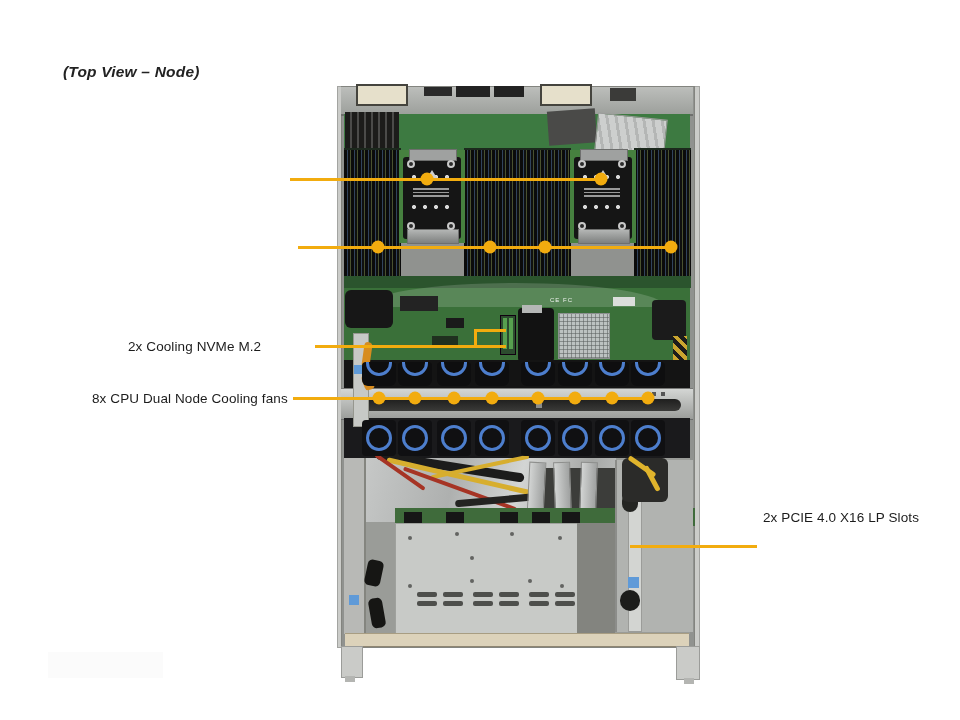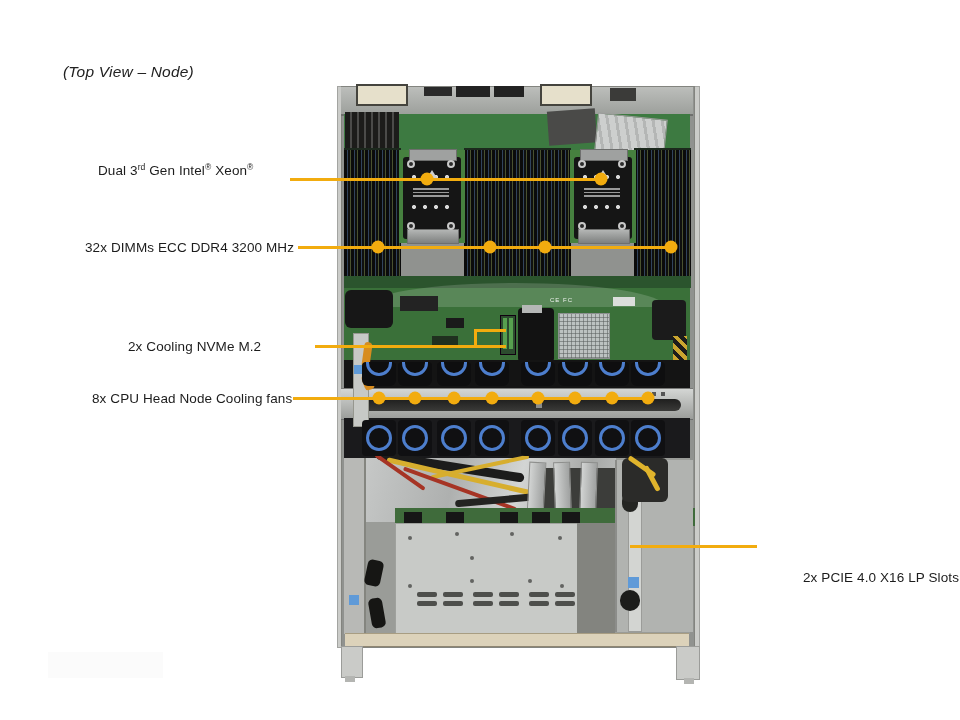--- a/index.html
+++ b/index.html
@@ -20,21 +20,21 @@
     repeating-linear-gradient(0deg,rgba(90,95,94,.55) 0 1px,transparent 1px 4px),
     repeating-linear-gradient(90deg,rgba(90,95,94,.55) 0 1px,transparent 1px 4px),#bcc2c1;
     border:1px solid #8b908f;}
   .foil{background:linear-gradient(105deg,#c6c8c7 0%,#aeb0af 35%,#d3d5d4 60%,#a6a8a6 85%,#bfc1c0 100%);}
 </style>
 </head>
 <body>
 
 <div class="canvas">
 
-  <div class="title" style="left:63px;top:63px;">(Top View – Node)</div>
+  <div class="title" style="left:63px;top:63px;font-weight:bold;">(Top View – Node)</div>
 
   <div class="abs" style="left:48px;top:652px;width:115px;height:26px;background:#fbfbfb;"></div>
 
   <div id="server-art" class="abs" style="left:0;top:0;width:960px;height:720px;">
 
     <div class="abs" style="left:337px;top:86px;width:7px;height:560px;background:#cbccc9;border:1px solid #a3a4a1;"></div>
     <div class="abs" style="left:691px;top:86px;width:7px;height:560px;background:#cbccc9;border:1px solid #a3a4a1;"></div>
 
     <div class="abs" style="left:341px;top:86px;width:352px;height:560px;background:#90928f;border:1px solid #83847f;"></div>
 
@@ -231,37 +231,35 @@
       <div style="position:absolute;left:408px;top:584px;width:4px;height:4px;border-radius:50%;background:#636461;"></div>
       <div style="position:absolute;left:470px;top:579px;width:4px;height:4px;border-radius:50%;background:#636461;"></div>
       <div style="position:absolute;left:528px;top:579px;width:4px;height:4px;border-radius:50%;background:#636461;"></div>
       <div style="position:absolute;left:560px;top:584px;width:4px;height:4px;border-radius:50%;background:#636461;"></div>
       <div style="position:absolute;left:470px;top:556px;width:4px;height:4px;border-radius:50%;background:#636461;"></div>
     </div>
 
   <div id="callouts" class="abs" style="left:0;top:0;width:960px;height:720px;">
 
     <div class="co-label" style="left:98px;top:162px;">
-      <div><span>Dual 3</span><sup>rd</sup><span> Gen Intel</span><sup>®</sup><span> Xeon</span><sup>®</sup></div>
     </div>
     <div class="co-line" style="left:290px;top:178px;width:311px;"></div>
 
-    <div class="co-label" style="left:85px;top:239px;">32x DIMMs  ECC DDR4 3200 MHz</div>
     <div class="co-line" style="left:298px;top:246px;width:373px;"></div>
 
     <div class="co-label" style="left:128px;top:338px;">2x Cooling NVMe  M.2</div>
     <div class="co-line" style="left:315px;top:345px;width:191px;"></div>
     <div class="co-vline" style="left:474px;top:329px;height:17px;"></div>
     <div class="co-line" style="left:474px;top:329px;width:32px;"></div>
 
-    <div class="co-label" style="left:92px;top:390px;">8x CPU Head Node Cooling fans</div>
+    <div class="co-label" style="left:92px;top:390px;">8x CPU Dual Node Cooling fans</div>
     <div class="co-line" style="left:293px;top:397px;width:355px;"></div>
 
     <div class="co-line" style="left:630px;top:545px;width:127px;"></div>
-    <div class="co-label" style="left:763px;top:569px;margin-left:40px;">2x PCIE 4.0 X16 LP Slots</div>
+    <div class="co-label" style="left:763px;top:509px;">2x PCIE 4.0 X16 LP Slots</div>
   <div style="position:absolute;left:427px;top:179px;width:13px;height:13px;border-radius:50%;background:var(--accent);transform:translate(-50%,-50%);"></div>
       <div style="position:absolute;left:601px;top:179px;width:13px;height:13px;border-radius:50%;background:var(--accent);transform:translate(-50%,-50%);"></div>
       <div style="position:absolute;left:378px;top:247px;width:13px;height:13px;border-radius:50%;background:var(--accent);transform:translate(-50%,-50%);"></div>
       <div style="position:absolute;left:490px;top:247px;width:13px;height:13px;border-radius:50%;background:var(--accent);transform:translate(-50%,-50%);"></div>
       <div style="position:absolute;left:545px;top:247px;width:13px;height:13px;border-radius:50%;background:var(--accent);transform:translate(-50%,-50%);"></div>
       <div style="position:absolute;left:671px;top:247px;width:13px;height:13px;border-radius:50%;background:var(--accent);transform:translate(-50%,-50%);"></div>
       <div style="position:absolute;left:379px;top:398px;width:13px;height:13px;border-radius:50%;background:var(--accent);transform:translate(-50%,-50%);"></div>
       <div style="position:absolute;left:415px;top:398px;width:13px;height:13px;border-radius:50%;background:var(--accent);transform:translate(-50%,-50%);"></div>
       <div style="position:absolute;left:454px;top:398px;width:13px;height:13px;border-radius:50%;background:var(--accent);transform:translate(-50%,-50%);"></div>
       <div style="position:absolute;left:492px;top:398px;width:13px;height:13px;border-radius:50%;background:var(--accent);transform:translate(-50%,-50%);"></div>

